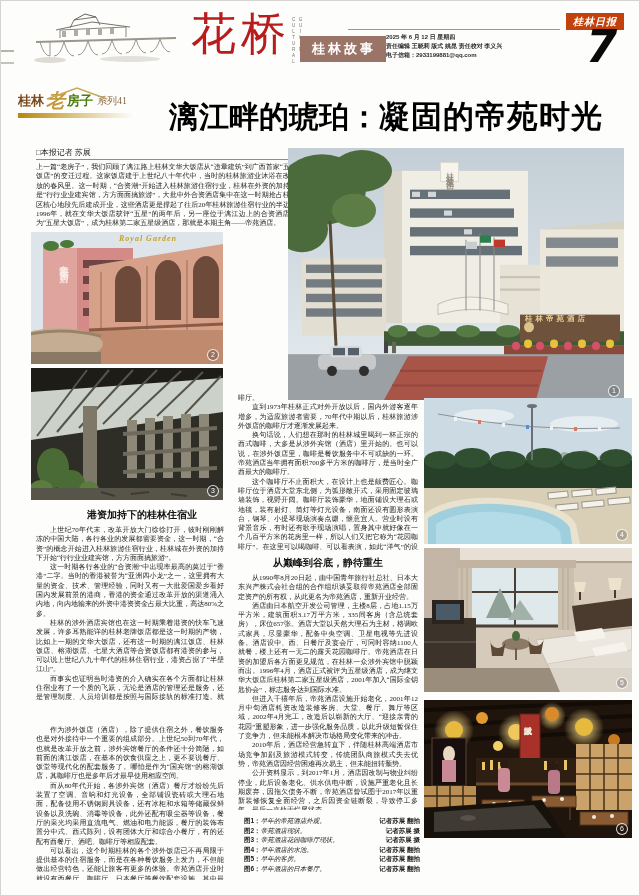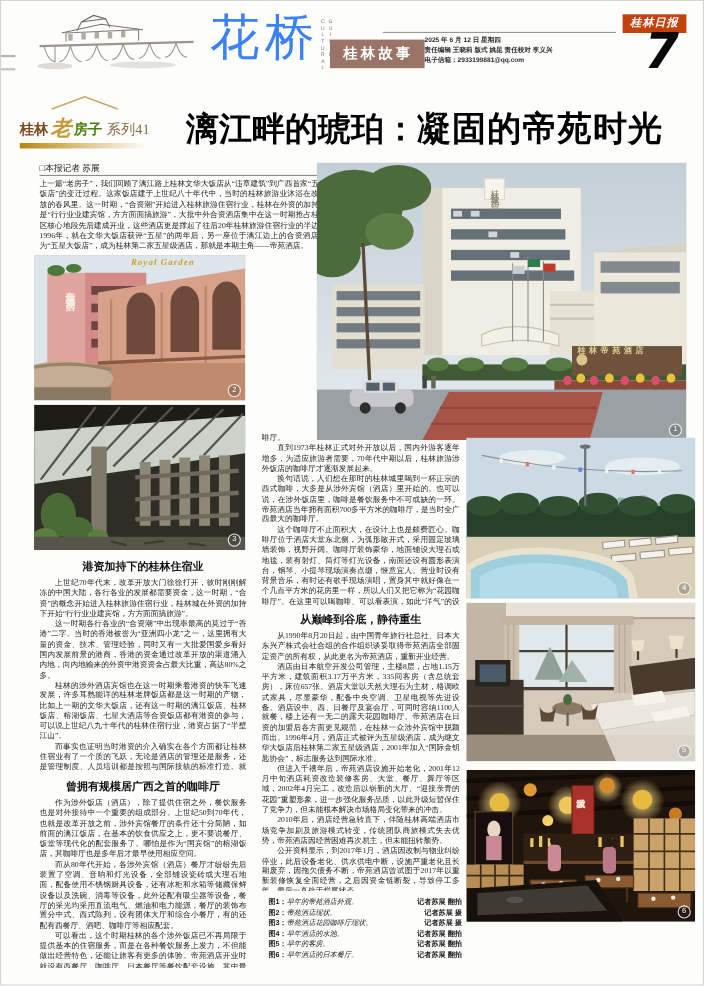--- a/index.html
+++ b/index.html
@@ -2,58 +2,58 @@
 <html><head>
 <meta charset="utf-8">
 <style>
   html,body{margin:0;padding:0;background:#e9e9e7;}
   .page{position:relative;width:640px;height:896px;background:#fdfdfc;margin:0 auto;
         font-family:"Liberation Serif","DejaVu Serif",serif;color:#1c1c1c;
         box-shadow:inset 0 0 0 1px #d6d4d0;overflow:hidden;}
   .abs{position:absolute;}
   
   .reg-mark{left:1px;top:50px;width:13px;height:10px;border-top:2px solid #b5b3ae;border-bottom:2px solid #c5c3be;}
-  .masthead-title{left:191px;top:8px;font-size:45px;line-height:52px;color:#3b82f6;
+  .masthead-title{left:191px;top:8px;font-size:45px;line-height:52px;color:#b91c1c;
      font-family:"Liberation Serif",serif;font-weight:400;letter-spacing:5px;text-align:right;}
   .masthead-vert{left:291px;top:17px;height:50px;display:flex;gap:2px;}
   .masthead-vert div{writing-mode:vertical-rl;text-orientation:upright;font-family:"Liberation Sans",sans-serif;
      font-size:4.5px;letter-spacing:1px;color:#77736e;}
   .hairline{left:348px;top:29px;width:212px;height:1px;background:#9a9894;}
   .section-box{left:300px;top:36px;background:#9a7466;color:#fff;font-weight:bold;
      font-size:13px;letter-spacing:3px;padding:4px 10px 4px 12px;}
   .edition{left:386px;top:33px;width:175px;font-family:"Liberation Sans",sans-serif;
      font-size:6px;line-height:9px;font-weight:bold;color:#2b2b2b;}
   .paper-logo{left:566px;top:13px;width:58px;height:17px;background:#c2410c;color:#fff;
      font-size:10px;font-weight:bold;font-style:italic;text-align:center;line-height:17px;letter-spacing:1px;}
   .page-num{left:586px;top:24px;font-family:"DejaVu Sans",sans-serif;font-weight:900;
      font-style:italic;font-size:45px;line-height:46px;color:#0a0a0a;}
   
   .badge{left:18px;top:92px;width:125px;height:42px;}
-  .badge .row{display:flex;align-items:center;gap:2px;margin-top:17px;}
+  .badge .row{display:flex;align-items:center;gap:2px;}
   .badge .gl{font-size:13px;font-weight:bold;color:#7c4a1d;}
   .badge .lao{font-family:"Liberation Serif",serif;font-style:italic;font-size:19px;line-height:18px;color:#c49a3a;font-weight:bold;}
   .badge .fz{font-size:13px;font-weight:bold;color:#4d7c0f;}
-  .badge .series{font-size:13px;color:#8a6a46;margin-left:2px;}
+  .badge .series{font-size:10px;color:#8a6a46;margin-left:2px;}
   .badge .roof{position:absolute;left:28px;top:-6px;width:62px;height:14px;}
   .badge .bar{margin-top:3px;width:118px;height:5px;background:linear-gradient(90deg,#b8860b,#dfc789,#ffffff);}
   .headline{left:150px;top:96px;width:472px;text-align:center;white-space:nowrap;}
   .headline .h1a{font-family:"Liberation Serif",serif;font-weight:700;font-size:30px;color:#000000;}
   .headline .h1b{font-family:"DejaVu Sans","Liberation Sans",sans-serif;font-weight:900;font-size:31px;color:#000;letter-spacing:1px;margin-top:40px;}
   
   .byline{left:36px;top:147px;font-size:8px;color:#222;}
   .byrule{left:36px;top:159px;width:268px;height:1px;background:#8f8d89;}
   .intro{left:36px;top:163px;width:268px;height:66px;overflow:hidden;
      font-size:7px;line-height:9.4px;text-align:justify;}
   .col{overflow:hidden;font-size:7px;line-height:9.3px;text-align:justify;}
   .col p{margin:0;text-indent:2em;}
   .col p.noind{text-indent:0;}
   .subhead{font-family:"Liberation Sans","DejaVu Sans",sans-serif;font-weight:bold;
      font-size:10px;text-align:center;color:#111;}
   .lcol1{left:36px;top:526px;width:188px;height:176px;}
-  .lhead1{left:36px;top:508px;width:188px;}
+  .lhead1{left:48px;top:508px;width:188px;}
   .lhead2{left:36px;top:708px;width:188px;}
   .lcol2{left:36px;top:726px;width:188px;height:154px;}
   .mcont{left:238px;top:394px;width:180px;height:156px;}
   .mhead{left:238px;top:556px;width:180px;}
   .mcol{left:238px;top:574px;width:180px;height:236px;}
   
   .captions{left:244px;top:816px;width:176px;font-size:6.5px;line-height:9.6px;}
   .cap-row{display:flex;}
   .cap-label{font-weight:bold;font-family:"Liberation Sans",sans-serif;}
   .cap-text{font-style:italic;flex:1;}
@@ -340,21 +340,20 @@
 
   <div class="abs subhead lhead1">港资加持下的桂林住宿业</div>
   <div class="abs col lcol1">
     <p>上世纪70年代末，改革开放大门徐徐打开，彼时刚刚解冻的中国大陆，各行各业的发展都需要资金，这一时期，“合资”的概念开始进入桂林旅游住宿行业，桂林城在外资的加持下开始“行行业业建宾馆，方方面面搞旅游”。</p>
     <p>这一时期各行各业的“合资潮”中出现率最高的莫过于“香港”二字。当时的香港被誉为“亚洲四小龙”之一，这里拥有大量的资金、技术、管理经验，同时又有一大批爱国爱乡看好国内发展前景的港商，香港的资金通过改革开放的渠道涌入内地，向内地输来的外资中港资资金占最大比重，高达80%之多。</p>
     <p>桂林的涉外酒店宾馆也在这一时期乘着港资的快车飞速发展，许多耳熟能详的桂林老牌饭店都是这一时期的产物，比如上一期的文华大饭店，还有这一时期的漓江饭店、桂林饭店、榕湖饭店、七星大酒店等合资饭店都有港资的参与，可以说上世纪八九十年代的桂林住宿行业，港资占据了“半壁江山”。</p>
     <p>而事实也证明当时港资的介入确实在各个方面都让桂林住宿业有了一个质的飞跃，无论是酒店的管理还是服务，还是管理制度、人员培训都是按照与国际接轨的标准打造。就在1985年，由中国青年旅行社广西分社与香港中国旅行社有限公司合资1500万美元兴建的帝苑酒店开始设计建设，选址位于漓江畔的滨江路，与穿山隔江相望。1987年6月30日试业，建筑面积3.17万平方米，楼高4层，局部8层，设有总统套房等各类客房，标准客房和各项设施齐全。</p>
 
   </div>
 
-  <div class="abs subhead lhead2">曾拥有规模居广西之首的咖啡厅</div>
   <div class="abs col lcol2">
     <p>作为涉外饭店（酒店），除了提供住宿之外，餐饮服务也是对外接待中一个重要的组成部分。上世纪50到70年代，也就是改革开放之前，涉外宾馆餐厅的条件还十分简陋，如前面的漓江饭店，在基本的饮食供应之上，更不要说餐厅、饭堂等现代化的配套服务了。哪怕是作为“国宾馆”的榕湖饭店，其咖啡厅也是多年后才最早使用相应空间。</p>
     <p>而从80年代开始，各涉外宾馆（酒店）餐厅才纷纷先后装置了空调、音响和灯光设备，全部铺设瓷砖或大理石地面，配备使用不锈钢厨具设备，还有冰柜和水箱等储藏保鲜设备以及洗碗、消毒等设备，此外还配有吸尘器等设备，餐厅的采光均采用直流电气、燃油和电力能源，餐厅的装饰布置分中式、西式陈列，设有团体大厅和综合小餐厅，有的还配有西餐厅、酒吧、咖啡厅等相应配套。</p>
     <p>可以看出，这个时期桂林的各个涉外饭店已不再局限于提供基本的住宿服务，而是在各种餐饮服务上发力，不但能做出经营特色，还能让旅客有更多的体验。帝苑酒店开业时就设有西餐厅、咖啡厅、日本餐厅等餐饮配套设施，其中最出名的莫过于他家的咖啡厅。</p>
 
   </div>
 
   <div class="abs col mcont">
     <p class="noind">啡厅。</p>
     <p>直到1973年桂林正式对外开放以后，国内外游客逐年增多，为适应旅游者需要，70年代中期以后，桂林旅游涉外饭店的咖啡厅才逐渐发展起来。</p>

